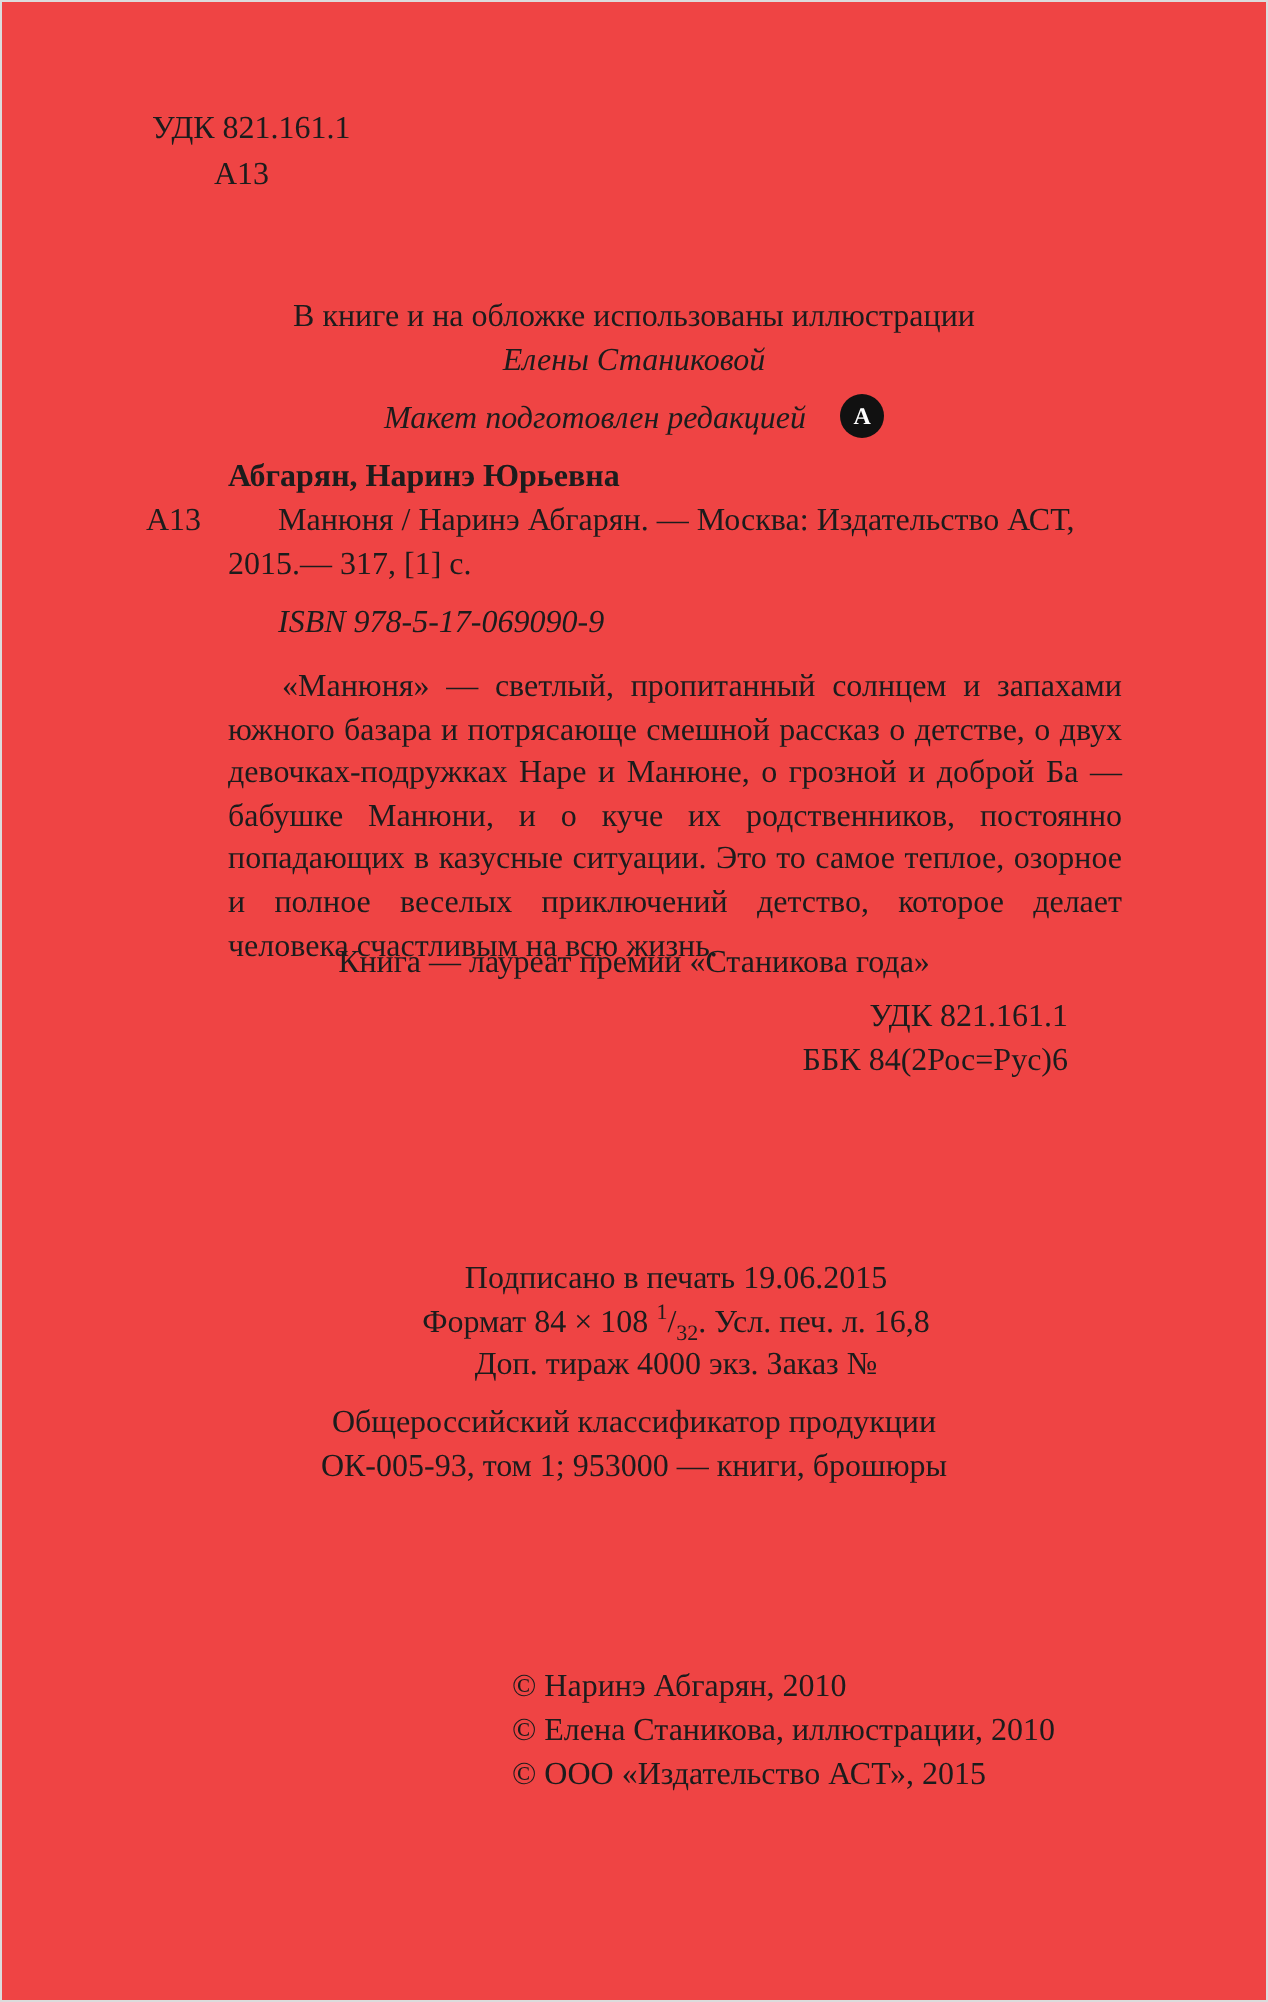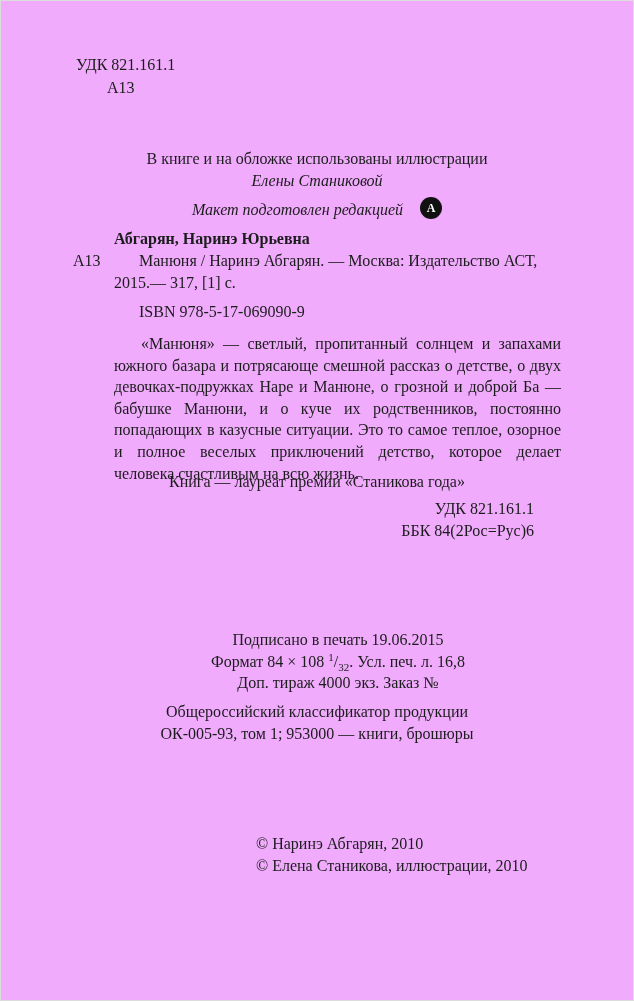--- a/index.html
+++ b/index.html
@@ -1,20 +1,20 @@
 <!DOCTYPE html>
 <html><head>
 <meta charset="utf-8">
 <style>
   html, body { margin: 0; padding: 0; background: #888; }
   .page {
     position: relative;
     width: 634px;
     height: 1001px;
-    background: #f0abfc;
+    background: #ef4444;
     box-sizing: border-box;
     border: 1px solid #dcdcdc;
     font-family: "Liberation Serif", "DejaVu Serif", serif;
     font-size: 16px;
     color: #1c1c1c;
     overflow: hidden;
   }
   .block { position: absolute; }
   .center { left: 0; right: 0; text-align: center; }
   .italic { font-style: italic; }
@@ -43,21 +43,21 @@
     font-style: normal;
     font-family: "Liberation Serif", serif;
   }
 
   
   .catalog { left: 113px; top: 227px; width: 460px; line-height: 22px; }
   .catalog-entry { position: relative; }
   .catalog-code { position: absolute; left: -41px; top: 0; }
   .entry-line1 { text-indent: 25px; }
 
-  .isbn { left: 138px; top: 302px; }
+  .isbn { left: 138px; top: 302px; font-style: italic; }
 
   
   .annotation {
     left: 113px; top: 332px; width: 447px;
     text-align: justify;
     text-indent: 27px;
     line-height: 21.6px;
     margin: 0;
   }
 
@@ -124,15 +124,16 @@
   </div>
 
   <div class="block center classifier">
     <div>Общероссийский классификатор продукции</div>
     <div>ОК-005-93, том 1; 953000 — книги, брошюры</div>
   </div>
 
   <div class="block copyright">
     <div>© Наринэ Абгарян, 2010</div>
     <div>© Елена Станикова, иллюстрации, 2010</div>
+    <div>© ООО «Издательство АСТ», 2015</div>
   </div>
 
 </div>
 
 </body></html>

